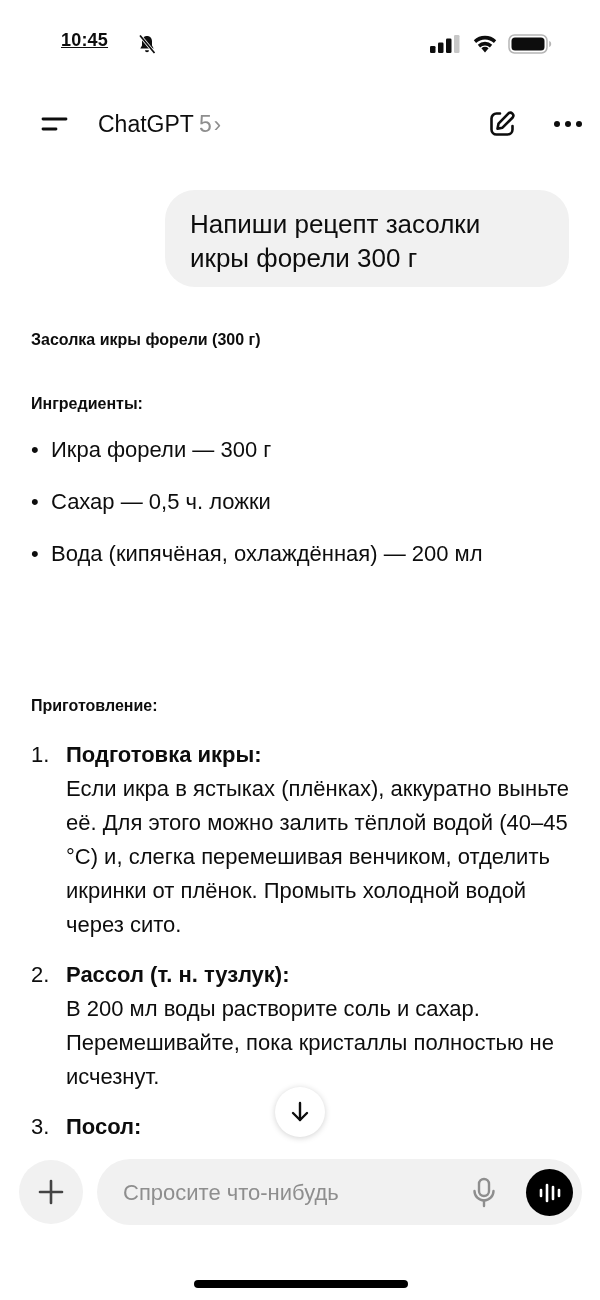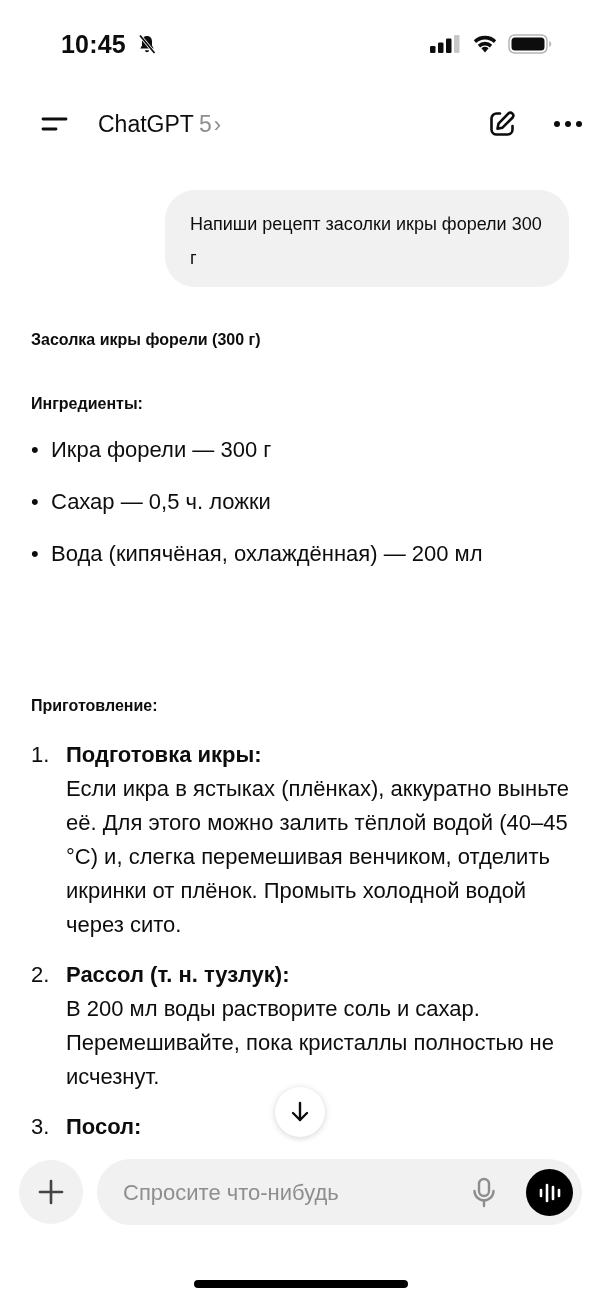--- a/index.html
+++ b/index.html
@@ -2,38 +2,38 @@
 <html><head>
 <meta charset="utf-8">
 <style>
   html, body { margin: 0; padding: 0; }
   body {
     width: 600px; height: 1300px; overflow: hidden; position: relative;
     background: #ffffff; color: #0d0d0d;
     font-family: "Liberation Sans", "DejaVu Sans", sans-serif;
   }
   .status-bar { position: absolute; top: 0; left: 0; width: 600px; height: 90px; }
-  .time { position: absolute; left: 61px; top: 30px; font-size: 25px; font-weight: 700; letter-spacing: 0.2px; }
+  .time { position: absolute; left: 61px; top: 30px; font-size: 18px; font-weight: 700; letter-spacing: 0.2px; text-decoration: underline; }
   .bell { position: absolute; left: 136px; top: 33px; width: 22px; height: 22px; }
   .signal { position: absolute; left: 430px; top: 35px; }
   .wifi { position: absolute; left: 472px; top: 33px; }
   .battery { position: absolute; left: 508px; top: 34px; }
 
   .nav-bar { position: absolute; top: 100px; left: 12px; width: 600px; height: 48px; text-align: right; }
   .menu-icon { position: absolute; left: 28px; top: 13px; width: 30px; height: 22px; }
   .model-title { position: absolute; left: 86px; top: 11px; font-size: 23px; display: flex; align-items: baseline; }
   .model-title .name { color: #0d0d0d; }
   .model-title .ver { color: #8e8e8e; margin-left: 5px; }
   .model-title .chev { color: #8e8e8e; margin-left: 2px; font-size: 22px; }
   .edit-icon { position: absolute; left: 475px; top: 9px; width: 30px; height: 30px; }
   .more-icon { position: absolute; left: 540px; top: 14px; width: 32px; height: 20px; }
 
   .user-bubble {
     position: absolute; left: 165px; top: 190px; width: 404px; height: 97px; box-sizing: border-box;
-    background: #f1f1f1; border-radius: 30px; padding: 17px 25px; font-size: 18px; line-height: 34px;
+    background: #f1f1f1; border-radius: 30px; padding: 17px 25px; font-size: 26px; line-height: 34px;
   }
 
   .answer { position: absolute; left: 31px; top: 320px; width: 545px; font-size: 22px; }
   .h { font-weight: 700; font-size: 16px; line-height: 34px; }
   .h-title { position: absolute; top: 3px; }
   .h-ingr { position: absolute; top: 67px; }
   .bullets { position: absolute; top: 113px; left: 0; margin: 0; padding: 0; list-style: none; }
   .bullets li { position: relative; padding-left: 20px; line-height: 34px; margin-bottom: 18px; width: 525px; }
   .bullets li::before { content: "•"; position: absolute; left: 0; top: 0; }
   .h-prep { position: absolute; top: 369px; }

